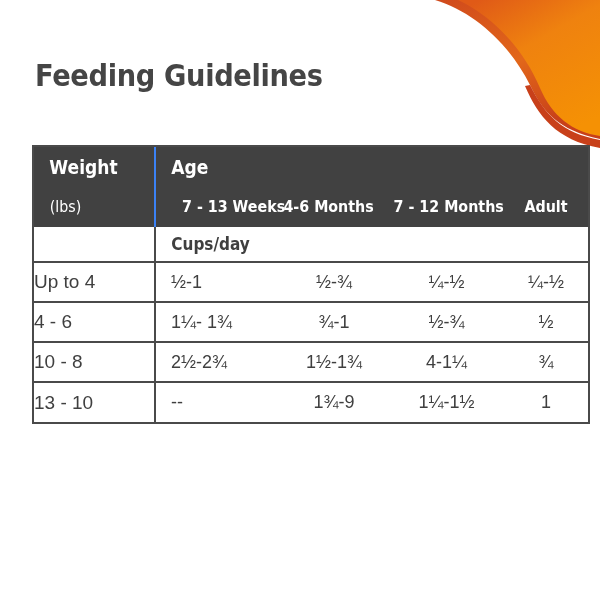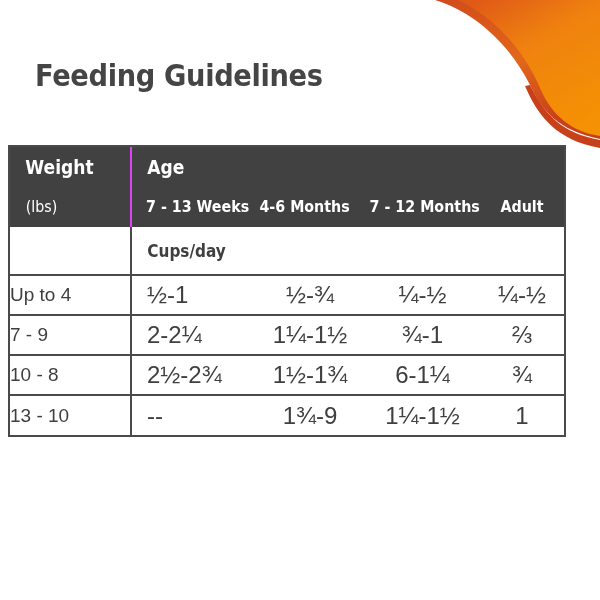--- a/index.html
+++ b/index.html
@@ -37,21 +37,21 @@
     letter-spacing: -0.4px;
     color: #454545;
     transform: scaleX(0.88);
     transform-origin: left center;
     white-space: nowrap;
   }
 
   
   #feeding-table-wrap {
     position: absolute;
-    left: 8px;
+    left: 32px;
     top: 145px;
     width: 558px;
     border: 2px solid #4a4a4a;
     box-sizing: border-box;
     background: #ffffff;
   }
   table.feeding {
     border-collapse: collapse;
     width: 100%;
     table-layout: fixed;
@@ -90,24 +90,24 @@
     transform-origin: left center;
     white-space: nowrap;
   }
   .hdr-pad-left { padding-left: 17px !important; }
 
   .row-weight-head { height: 40px; }
   .row-weight-unit { height: 40px; }
 
   
   .vdiv { border-left: 2px solid #4a4a4a; }
-  .hdr-block.vdiv { border-left: 2px solid #d946ef; margin-left: 35px; }
-
-  
-  .row-cups { height: 48px; }
+  .hdr-block.vdiv { border-left: 2px solid #3b82f6; margin-left: 35px; }
+
+  
+  .row-cups { height: 35px; }
   .cups-label {
     font-family: "DejaVu Sans", sans-serif;
     font-weight: bold;
     font-size: 17px;
     color: #3f3f3f;
     padding-left: 17px;
     transform: scaleX(0.9);
     transform-origin: left center;
     white-space: nowrap;
   }
@@ -118,21 +118,21 @@
     border-top: 2px solid #4a4a4a;
   }
   .cell-weight {
     font-size: 19px;
     color: #3f3f3f;
     padding-left: 17px;
     white-space: nowrap;
     font-family: "Liberation Sans", sans-serif;
   }
   .cell-val {
-    font-size: 24px;
+    font-size: 18px;
     color: #3f3f3f;
     text-align: center;
     white-space: nowrap;
     font-family: "Liberation Sans", sans-serif;
   }
   .cell-val.first-col {
     text-align: left;
     padding-left: 15px;
   }
   .row-cups td { border-top: none; }
@@ -181,21 +181,21 @@
         </td>
         <td class="hdr-block vdiv" colspan="4">
           <div class="hdr-main hdr-pad-left">Age</div>
         </td>
       </tr>
 
       <tr class="row-weight-unit">
         <td class="hdr-block">
           <div class="hdr-unit hdr-pad-left">(lbs)</div>
         </td>
-        <td class="hdr-block vdiv" style="text-align:left;padding-left:14px">
+        <td class="hdr-block vdiv" style="text-align:left;padding-left:26px">
           <div class="hdr-sub" style="transform-origin:left center">7 - 13 Weeks</div>
         </td>
         <td class="hdr-block" style="">
           <div class="hdr-sub">4-6 Months</div>
         </td>
         <td class="hdr-block" style="text-align:center">
           <div class="hdr-sub">7 - 12 Months</div>
         </td>
         <td class="hdr-block" style="text-align:center">
           <div class="hdr-sub">Adult</div>
@@ -210,34 +210,34 @@
       </tr>
 
       <tr class="data-row">
         <td class="cell-weight">Up to 4</td>
         <td class="cell-val first-col vdiv">½-1</td>
         <td class="cell-val">½-¾</td>
         <td class="cell-val">¼-½</td>
         <td class="cell-val">¼-½</td>
       </tr>
 
-
-      <tr class="data-row">
-        <td class="cell-weight">7 - 9</td>
-        <td class="cell-val first-col vdiv">2-2¼</td>
-        <td class="cell-val">1¼-1½</td>
+      <tr class="data-row">
+        <td class="cell-weight">4 - 6</td>
+        <td class="cell-val first-col vdiv">1¼- 1¾</td>
         <td class="cell-val">¾-1</td>
-        <td class="cell-val">⅔</td>
-      </tr>
+        <td class="cell-val">½-¾</td>
+        <td class="cell-val">½</td>
+      </tr>
+
 
       <tr class="data-row">
         <td class="cell-weight">10 - 8</td>
         <td class="cell-val first-col vdiv">2½-2¾</td>
         <td class="cell-val">1½-1¾</td>
-        <td class="cell-val">6-1¼</td>
+        <td class="cell-val">4-1¼</td>
         <td class="cell-val">¾</td>
       </tr>
 
       <tr class="data-row">
         <td class="cell-weight">13 - 10</td>
         <td class="cell-val first-col vdiv">--</td>
         <td class="cell-val">1¾-9</td>
         <td class="cell-val">1¼-1½</td>
         <td class="cell-val">1</td>
       </tr>

